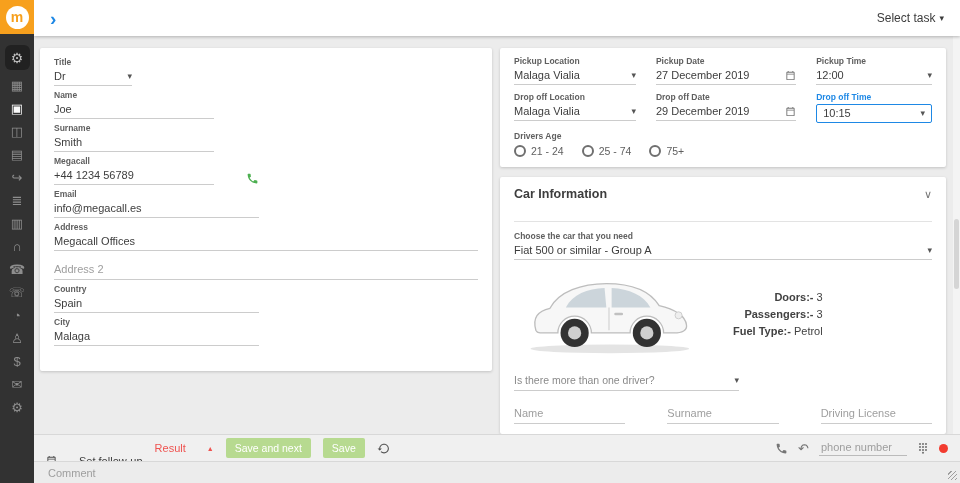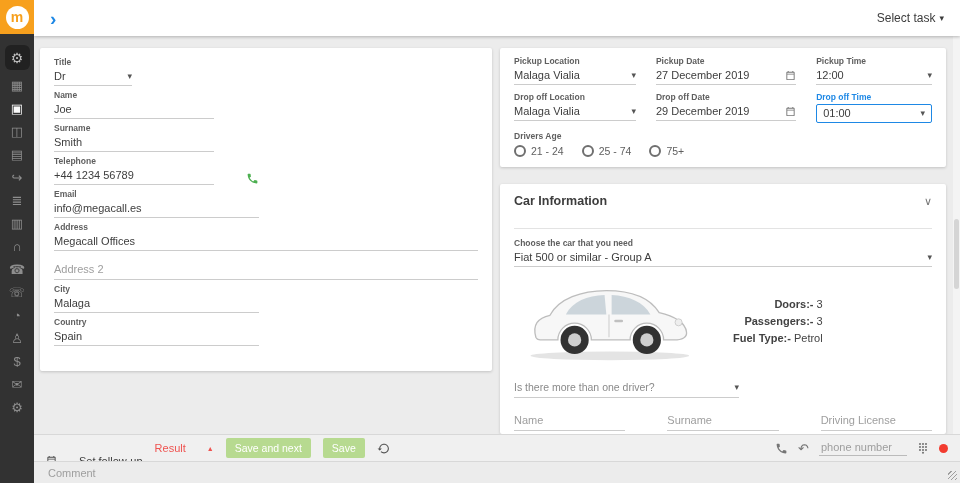--- a/index.html
+++ b/index.html
@@ -21,21 +21,21 @@
   .main { flex:1; display:flex; flex-direction:column; min-width:0; }
   .topbar { height:36px; background:#fff; box-shadow:0 1px 3px rgba(0,0,0,.25); display:flex; align-items:center; padding:0 16px; position:relative; z-index:4; flex-shrink:0; }
   .back-arrow { color:#1e88e5; font-size:19px; font-weight:bold; line-height:1; cursor:pointer; }
   .select-task { margin-left:auto; font-size:12px; color:#3c3c3c; cursor:pointer; display:flex; align-items:center; gap:4px; }
   .select-task .caret { font-size:9px; color:#3c3c3c; }
 
   .content { flex:1; display:flex; gap:8px; padding:12px 14px 0 6px; overflow:hidden; position:relative; }
   .card { background:#fff; border-radius:2px; box-shadow:0 1px 3px rgba(0,0,0,.18); }
 
   .left-card { width:452px; flex-shrink:0; height:323px; padding:9px 14px; }
-  .right-col { flex:1; min-width:0; display:flex; flex-direction:column; gap:17px; }
+  .right-col { flex:1; min-width:0; display:flex; flex-direction:column; gap:10px; }
   .pickup-card { padding:8px 14px 10px; }
   .carinfo-card { flex:1; padding:10px 14px; overflow:hidden; }
 
   
   .field { margin-bottom:4px; }
   .f-label { font-size:8.5px; font-weight:bold; color:#5f5f5f; margin-bottom:2px; }
   .f-value { font-size:11px; color:#3d3d3d; border-bottom:1px solid #ccc; padding:1px 0 3px; display:flex; align-items:center; justify-content:space-between; cursor:pointer; min-height:16px; }
   .caret { font-size:9px; color:#555; flex-shrink:0; }
   .w78 { width:78px; } .w160 { width:160px; } .w205 { width:205px; }
   .tel-row { display:flex; align-items:flex-end; gap:32px; }
@@ -144,21 +144,21 @@
             <span>Joe</span>
           </div>
         </div>
         <div class="field">
           <div class="f-label">Surname</div>
           <div class="f-value w160">
             <span>Smith</span>
           </div>
         </div>
         <div class="field">
-          <div class="f-label">Telephone</div>
+          <div class="f-label">Megacall</div>
           <div class="tel-row">
             <div class="f-value w160">
               <span>+44 1234 56789</span>
             </div>
             <span style="display:flex;align-items:center;">
               <svg width="13" height="13" viewBox="0 0 24 24" fill="#4caf50">
                   <path d="M6.62 10.79c1.44 2.83 3.76 5.14 6.59 6.59l2.2-2.2c.27-.27.67-.36 1.02-.24 1.12.37 2.33.57 3.57.57.55 0 1 .45 1 1V20c0 .55-.45 1-1 1-9.39 0-17-7.61-17-17 0-.55.45-1 1-1h3.5c.55 0 1 .45 1 1 0 1.25.2 2.45.57 3.57.11.35.03.74-.25 1.02l-2.2 2.2z"></path>
                 </svg>
             </span>
           </div>
@@ -172,29 +172,29 @@
         <div class="field">
           <div class="f-label">Address</div>
           <div class="f-value">
             <span>Megacall Offices</span>
           </div>
         </div>
         <div class="field" style="padding-top:4px;">
           <input class="text-input" placeholder="Address 2" style="">
         </div>
         <div class="field">
+          <div class="f-label">Country</div>
+          <div class="f-value w205">
+            <span>Spain</span>
+          </div>
+        </div>
+        <div class="field">
           <div class="f-label">City</div>
           <div class="f-value w205">
             <span>Malaga</span>
-          </div>
-        </div>
-        <div class="field">
-          <div class="f-label">Country</div>
-          <div class="f-value w205">
-            <span>Spain</span>
           </div>
         </div>
       </div>
 
       <div class="right-col">
 
         <div class="card pickup-card">
           <div class="pickup-grid">
             <div>
               <div class="f-label">Pickup Location</div>
@@ -236,21 +236,21 @@
                 <span style="display:flex;">
                     <svg width="11" height="11" viewBox="0 0 24 24" fill="#757575">
                       <path d="M19 4h-1V2h-2v2H8V2H6v2H5c-1.1 0-2 .9-2 2v14c0 1.1.9 2 2 2h14c1.1 0 2-.9 2-2V6c0-1.1-.9-2-2-2zm0 16H5V10h14v10zM5 8V6h14v2H5z"></path>
                     </svg>
                   </span>
               </div>
             </div>
             <div>
               <div class="f-label blue-label">Drop off Time</div>
               <div class="focus-box">
-                <span>01:00</span>
+                <span>10:15</span>
                 <span class="caret">▾</span>
               </div>
             </div>
           </div>
 
           <div class="age-row">
             <div class="f-label">Drivers Age</div>
             <div class="radios">
               <span class="radio-item">
                 <span class="radio-circle"></span>

